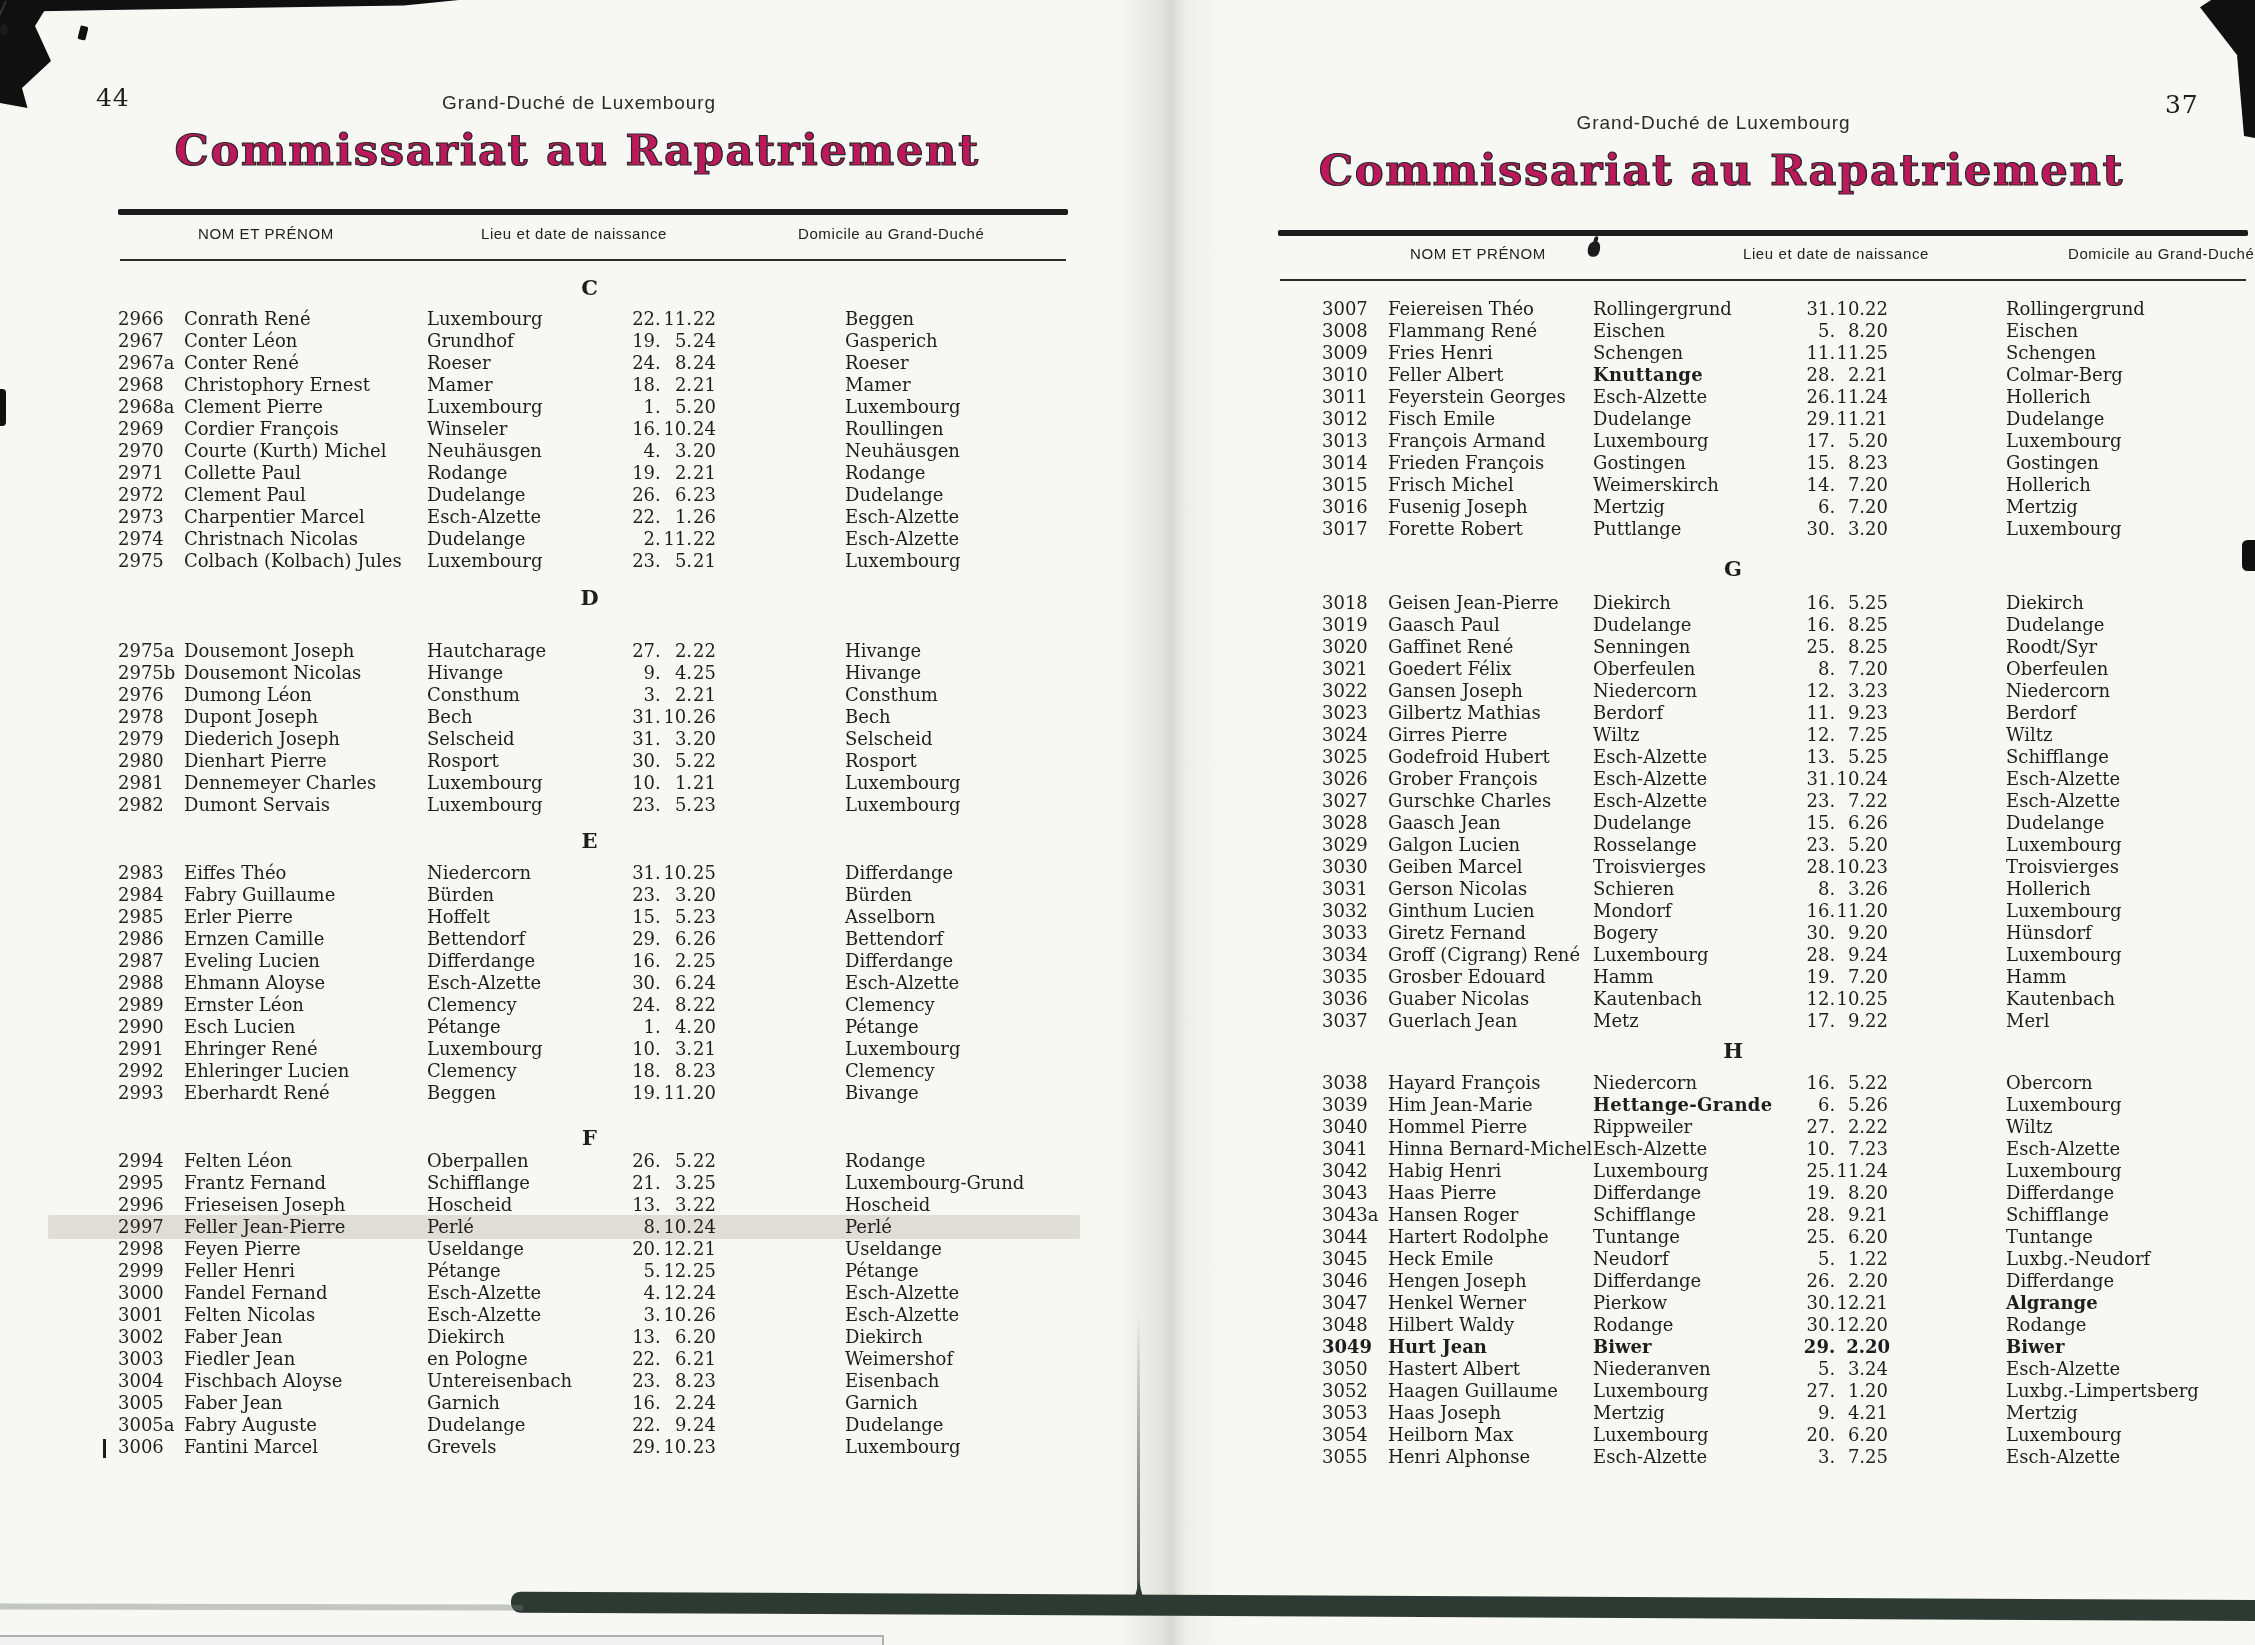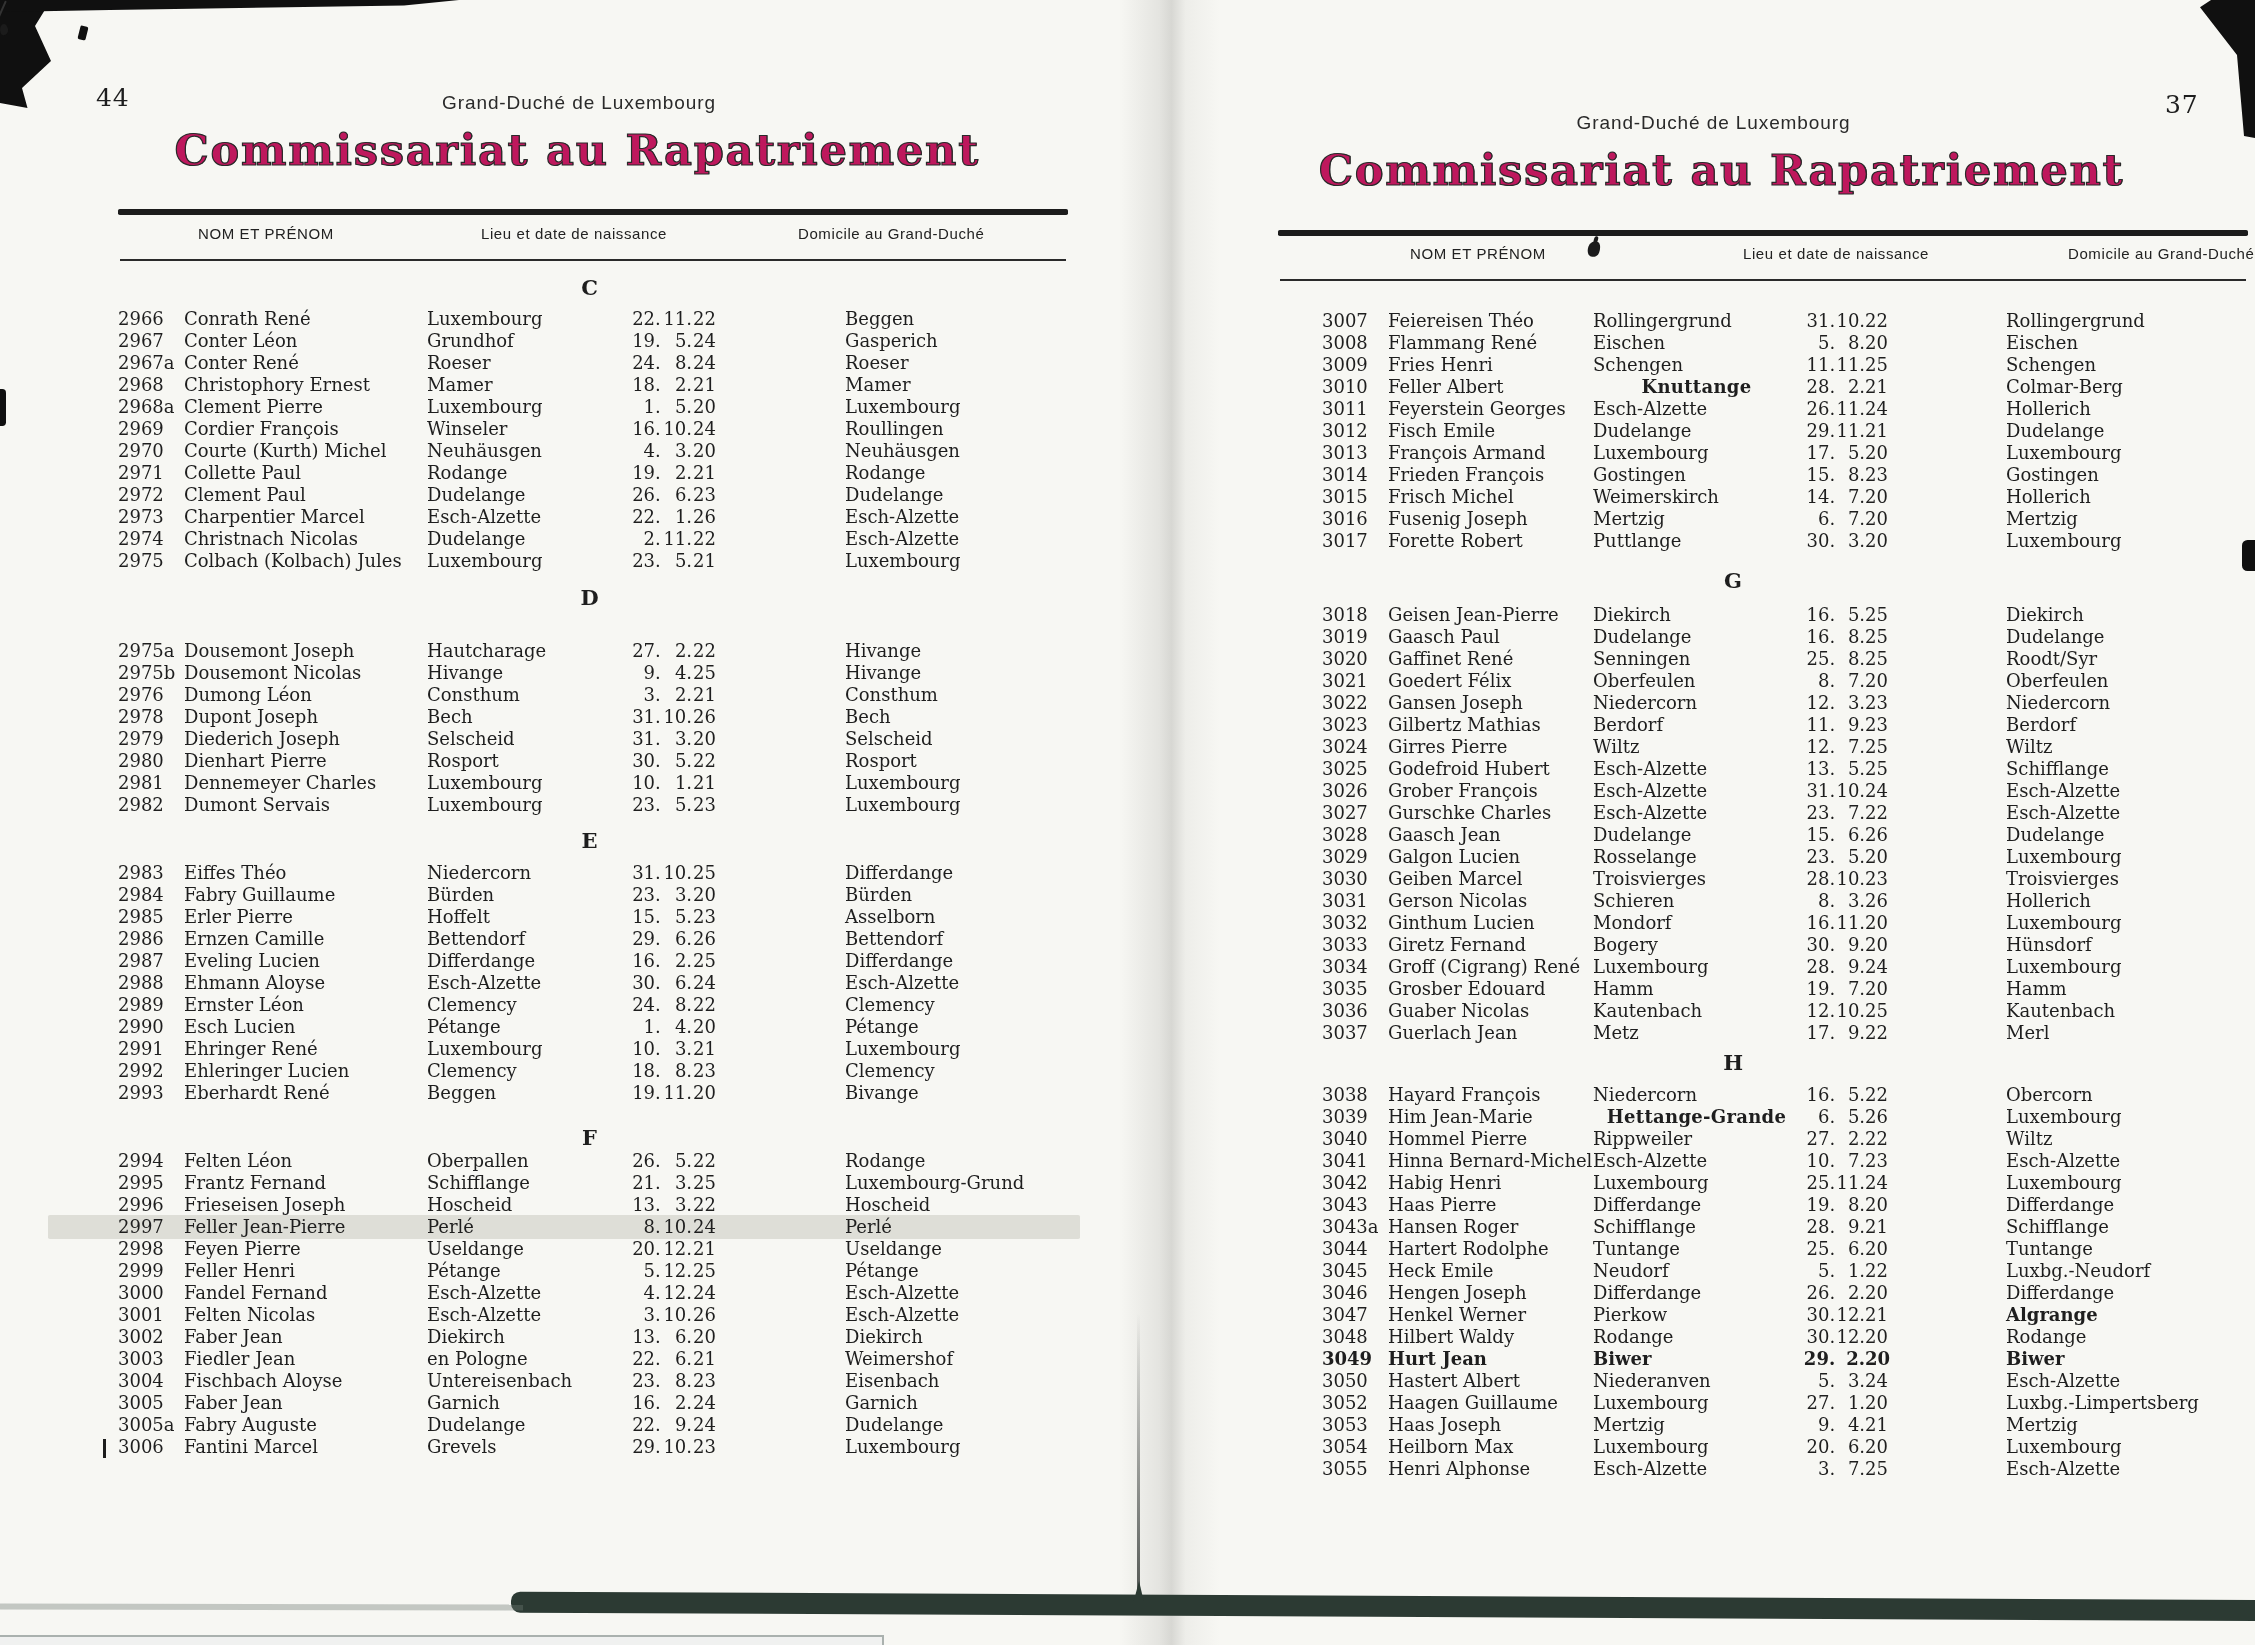--- a/index.html
+++ b/index.html
@@ -59,39 +59,39 @@
 
   .p36 .section:nth-child(1) .letter{margin-top:5.5px;}
   .p36 .section:nth-child(1) .rows{margin-top:8px;}
   .p36 .section:nth-child(2) .letter{margin-top:14.7px;}
   .p36 .section:nth-child(2) .rows{margin-top:30px;}
   .p36 .section:nth-child(3) .letter{margin-top:13px;}
   .p36 .section:nth-child(3) .rows{margin-top:9.2px;}
   .p36 .section:nth-child(4) .letter{margin-top:22px;}
   .p36 .section:nth-child(4) .rows{margin-top:0;}
 
-  .p37 .section:nth-child(1) .rows{margin-top:40px;}
+  .p37 .section:nth-child(1) .rows{margin-top:28px;}
   .p37 .section:nth-child(2) .letter{margin-top:16.5px;}
   .p37 .section:nth-child(2) .rows{margin-top:11px;}
   .p37 .section:nth-child(3) .letter{margin-top:7.3px;}
   .p37 .section:nth-child(3) .rows{margin-top:9.2px;}
 
   .row{position:relative;display:flex;height:var(--rh);line-height:var(--rh);
     font-size:18px;white-space:nowrap;}
   .c-num{width:66px;}
   .c-name{width:var(--w-name);}
   .c-birth{width:var(--w-birth);}
   .c-date{width:var(--w-date);display:flex;}
   .c-date .d-day{width:40%;text-align:right;}
   .c-date .d-mon{width:34%;text-align:right;}
   .c-date .d-yr{width:26%;text-align:right;}
   .c-dom{margin-left:var(--m-dom);}
 
   .row.bold{font-weight:bold;}
-  .row.bbold .c-birth{font-weight:bold;letter-spacing:0.3px;text-align:center;}
+  .row.bbold .c-birth{font-weight:bold;letter-spacing:0.3px;}
   .row.dbold .c-dom{font-weight:bold;}
   .row.hl::before{content:'';position:absolute;left:-70px;right:-7.3px;top:-1.8px;bottom:-0.9px;
     background:rgba(203,203,192,0.55);z-index:-1;border-radius:1.8px;}
   .row.bar::after{content:'';position:absolute;left:-14.7px;top:2.8px;width:2.8px;height:18.4px;background:#1d1d1d;}
 
   
   .art{position:absolute;background:#101010;}
   .art-blotch-tl{left:0;top:0;width:55px;height:108px;
     clip-path:polygon(0 0,51px 0,35px 26px,51px 61px,22px 88px,27.5px 108px,0 103px);}
   .art-streak-top{left:0;top:0;width:459px;height:12px;

